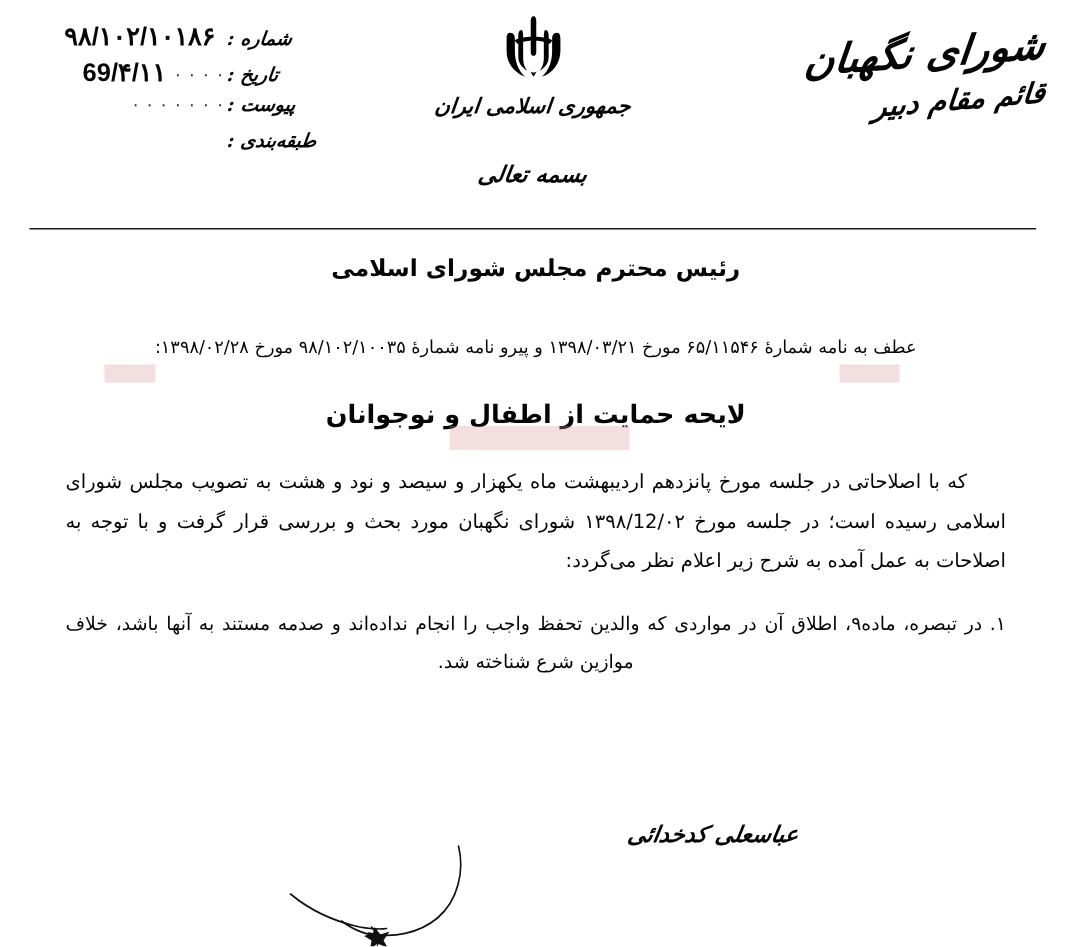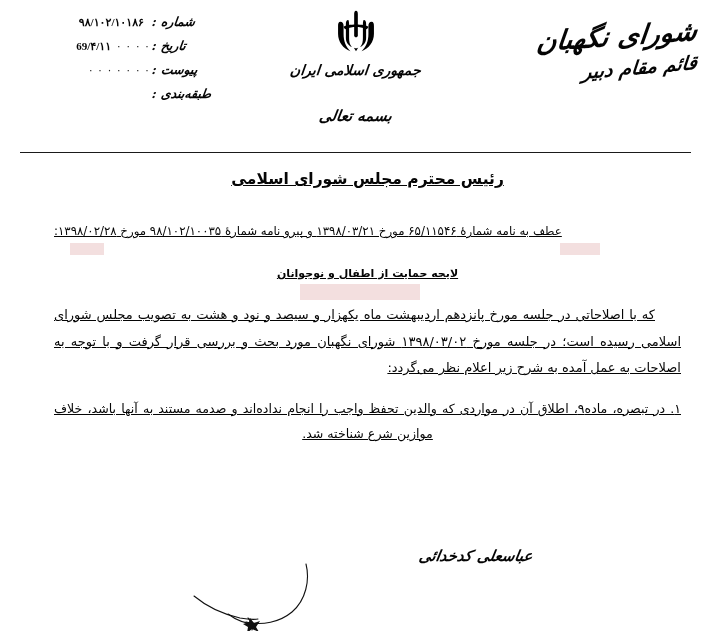--- a/index.html
+++ b/index.html
@@ -58,22 +58,22 @@
   }
   .field-dots {
     font-size: 11px;
     letter-spacing: 1.2px;
     color: #222;
     padding: 0 2px;
     overflow: hidden;
     flex: 0 0 auto;
   }
   .field-value {
-    font-family: Liberation Serif, serif;
-    font-size: 11px;
+    font-family: Liberation Sans, sans-serif;
+    font-size: 17px;
     font-weight: 700;
     letter-spacing: 0.2px;
     direction: ltr;
     unicode-bidi: plaintext;
     padding-right: 4px;
     text-align: center;
   }
 
   
   .center-mark {
@@ -157,48 +157,47 @@
     left: 20px;
     width: 671px;
     height: 1px;
     background: #1a1a1a;
   }
 
   
   .doc-body {
     position: absolute;
     top: 170px;
-    left: 54px;
+    left: 44px;
     width: 627px;
     direction: rtl;
     text-align: justify;
-    text-decoration: underline;
   }
 
   .addressee {
     text-align: center;
     font-size: 15.5px;
     font-weight: 700;
     letter-spacing: -0.2px;
     margin: 0 0 34px 0;
   }
 
   .reference {
     font-size: 11.8px;
     line-height: 1.6;
-    text-align: left;
+    text-align: center;
     letter-spacing: -0.1px;
     margin: 0 0 26px 0;
     direction: rtl;
     unicode-bidi: plaintext;
   }
 
   .bill-title {
     text-align: center;
-    font-size: 11px;
+    font-size: 17px;
     font-weight: 700;
     letter-spacing: -0.2px;
     margin: 0 0 22px 0;
   }
 
   .para {
     font-size: 13px;
     line-height: 2.05;
     text-align: justify;
     text-align-last: right;
@@ -321,21 +320,21 @@
   <div class="rule"></div>
 
   <div class="doc-body">
 
     <div class="addressee">رئیس محترم مجلس شورای اسلامی</div>
 
     <div class="reference">عطف به نامه شمارهٔ ۶۵/۱۱۵۴۶ مورخ ۱۳۹۸/۰۳/۲۱ و پیرو نامه شمارهٔ ۹۸/۱۰۲/۱۰۰۳۵ مورخ ۱۳۹۸/۰۲/۲۸:</div>
 
     <div class="bill-title">لایحه حمایت از اطفال و نوجوانان</div>
 
-    <p class="para">که با اصلاحاتی در جلسه مورخ پانزدهم اردیبهشت ماه یکهزار و سیصد و نود و هشت به تصویب مجلس شورای اسلامی رسیده است؛ در جلسه مورخ ۱۳۹۸/۰۳/۰۲ شورای نگهبان مورد بحث و بررسی قرار گرفت و با توجه به اصلاحات به عمل آمده به شرح زیر اعلام نظر می‌گردد:</p>
+    <p class="para">که با اصلاحاتی در جلسه مورخ پانزدهم اردیبهشت ماه یکهزار و سیصد و نود و هشت به تصویب مجلس شورای اسلامی رسیده است؛ در جلسه مورخ ۱۳۹۸/12/۰۲ شورای نگهبان مورد بحث و بررسی قرار گرفت و با توجه به اصلاحات به عمل آمده به شرح زیر اعلام نظر می‌گردد:</p>
 
     <p class="item centered-last">۱. در تبصره، ماده۹، اطلاق آن در مواردی که والدین تحفظ واجب را انجام نداده‌اند و صدمه مستند به آنها باشد، خلاف موازین شرع شناخته شد.</p>
 
   </div>
 
   <div class="signature-block">
     <span class="signature-name">عباسعلی کدخدائی</span>
     <span class="signature-mark">
       <svg viewBox="0 0 130 76" width="130" height="76" aria-hidden="true">
         <g fill="none" stroke="#111" stroke-width="1.1" stroke-linecap="round">

